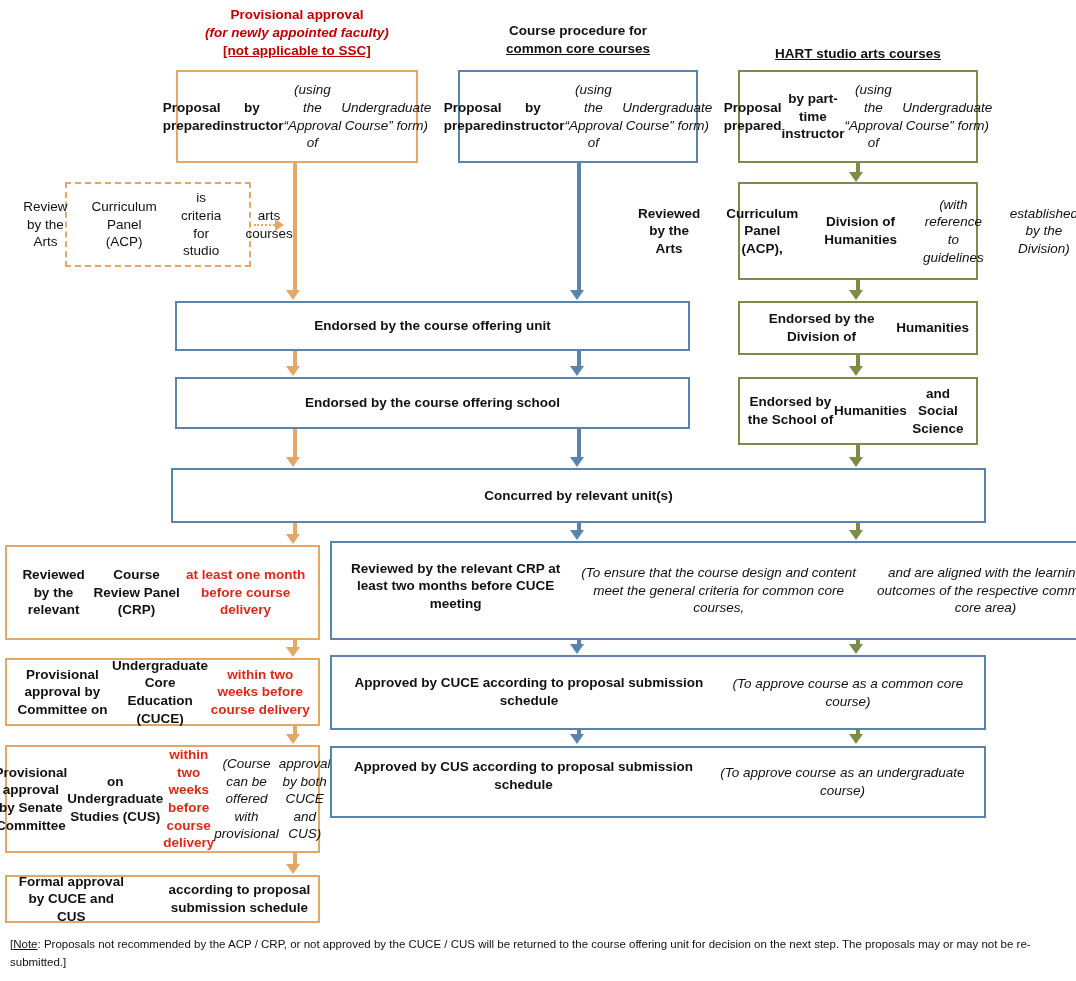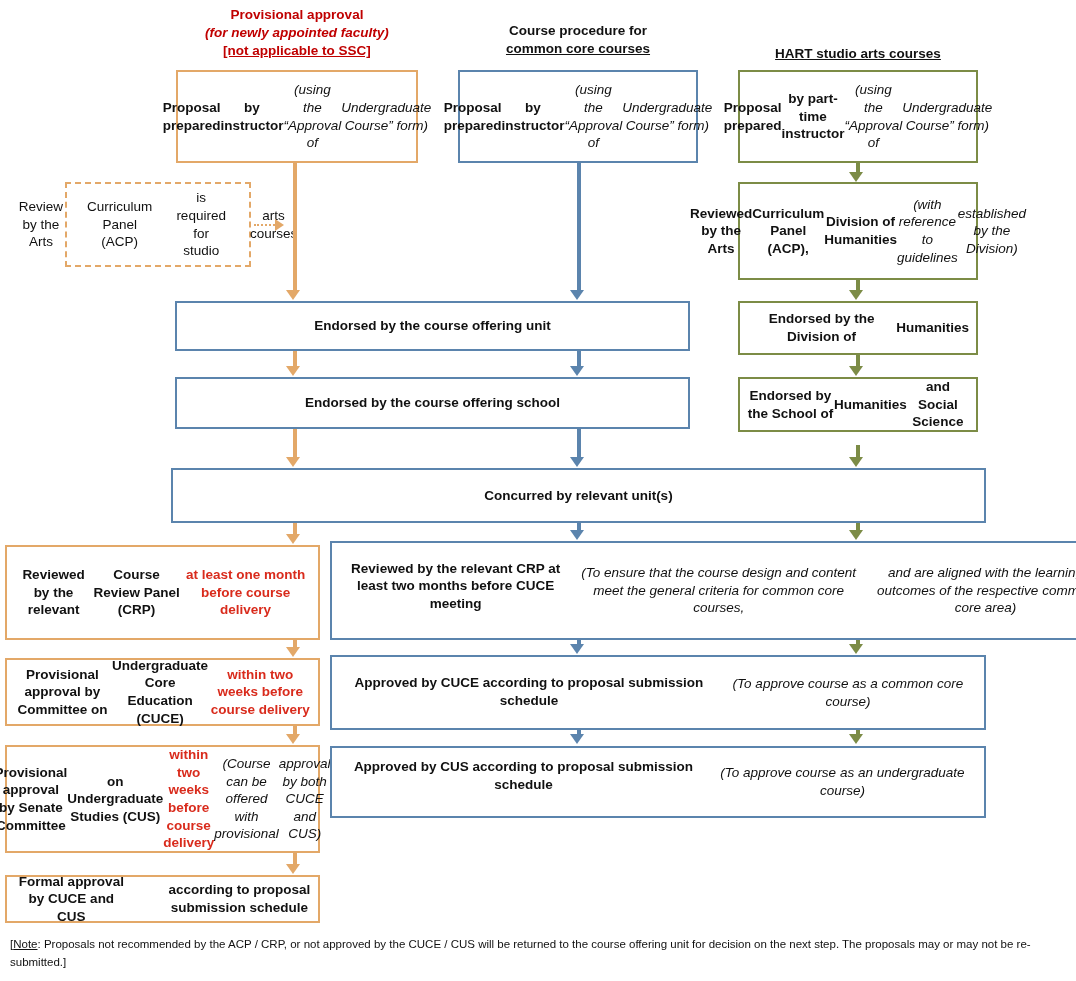--- a/index.html
+++ b/index.html
@@ -112,41 +112,41 @@
   <div class="box green" style="left:738px;top:70px;width:240px;height:93px;">
     <span class="t-bold">Proposal prepared</span>
     <span class="t-bold">by part-time instructor</span>
     <span class="t-ital">(using the “Approval of</span>
     <span class="t-ital">Undergraduate Course” form)</span>
   </div>
 
   <div class="box dashed-orange" style="left:65px;top:182px;width:186px;height:85px;gap:24px;">
     <span class="t-plain">Review by the Arts</span>
     <span class="t-plain">Curriculum Panel (ACP)</span>
-    <span class="t-plain">is required for studio</span>
+    <span class="t-plain">is criteria for studio</span>
     <span class="t-plain">arts courses</span>
   </div>
 
   <div class="dashline" style="left:254px;top:224px;width:24px;"></div>
   <div class="head right-orange" style="left:275px;top:219px;"></div>
 
-  <div class="box green" style="left:738px;top:182px;width:240px;height:98px;">
+  <div class="box green" style="left:738px;top:182px;width:240px;height:98px;gap:26px;">
     <span class="t-bold">Reviewed by the Arts</span>
     <span class="t-bold">Curriculum Panel (ACP),</span>
     <span class="t-bold">Division of Humanities</span>
     <span class="t-ital">(with reference to guidelines</span>
     <span class="t-ital">established by the Division)</span>
   </div>
 
   <div class="box green" style="left:738px;top:301px;width:240px;height:54px;">
     <span class="t-bold">Endorsed by the Division of</span>
     <span class="t-bold">Humanities</span>
   </div>
 
-  <div class="box green" style="left:738px;top:377px;width:240px;height:55px;">
+  <div class="box green" style="left:738px;top:377px;width:240px;height:68px;">
     <span class="t-bold">Endorsed by the School of</span>
     <span class="t-bold">Humanities</span>
     <span class="t-bold">and Social Science</span>
   </div>
 
   <div class="box blue" style="left:175px;top:301px;width:515px;height:50px;">
     <span class="t-bold">Endorsed by the course offering unit</span>
   </div>
 
   <div class="box blue" style="left:175px;top:377px;width:515px;height:52px;">

